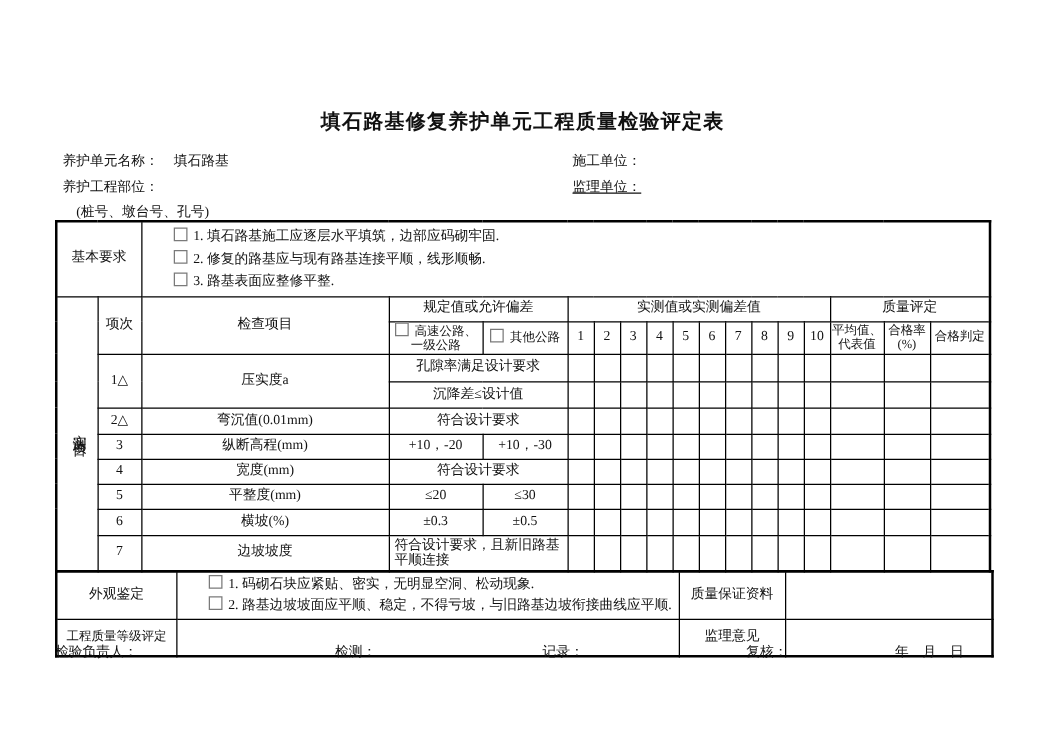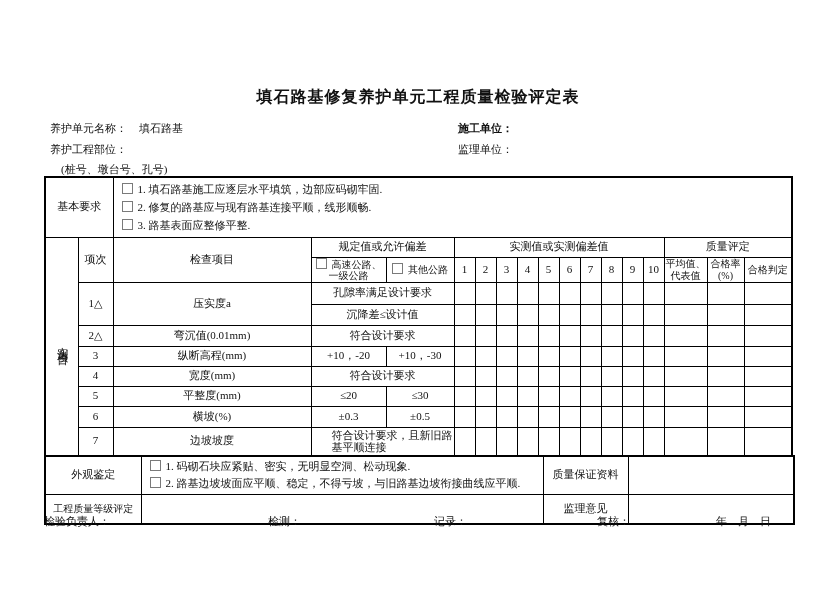--- a/index.html
+++ b/index.html
@@ -10,50 +10,50 @@
          font-family:"Liberation Sans","DejaVu Sans",sans-serif;
          font-weight:bold;font-size:16px;letter-spacing:1px;}
   .info{position:absolute;font-size:11px;white-space:nowrap;}
   .info .val{margin-left:12px;}
   .tables{position:absolute;left:44px;top:176px;width:749px;}
   table{border-collapse:collapse;table-layout:fixed;width:749px;}
   table.main{border:2px solid #000;}
   table.bottom{border:2px solid #000;margin-top:-2px;font-family:Liberation Serif, serif;}
   td{border:1px solid #000;font-size:11px;text-align:center;vertical-align:middle;
      padding:0 1px;overflow:hidden;line-height:1.25;}
-  td.left{text-align:left;padding-left:8px;}
+  td.left{text-align:left;padding-left:25px;}
   .cb{display:inline-block;width:9px;height:9px;border:1px solid #7a7a7a;
       background:#fff;margin-right:5px;vertical-align:-1px;}
   .cb-line{white-space:nowrap;line-height:18px;}
   .cb-line.tight{line-height:17px;}
   .vert{display:inline-block;writing-mode:vertical-rl;text-orientation:upright;
         letter-spacing:3px;font-size:11px;}
   .small{font-size:10px;line-height:1.15;}
-  td.specL{text-align:left;padding-left:20px;line-height:1.15;}
+  td.specL{text-align:left;padding-left:4px;line-height:1.15;}
   .sig{position:absolute;left:44px;top:514px;width:760px;height:16px;font-size:11px;}
   .sig span{position:absolute;white-space:nowrap;}
   .note{position:absolute;left:46px;top:541px;font-size:11px;white-space:nowrap;}
 </style>
 </head>
 <body>
 
 <div class="page">
 
   <div class="title">填石路基修复养护单元工程质量检验评定表</div>
 
   <div class="info" style="left:50px;top:121px;">
     <span>养护单元名称：</span><span class="val">填石路基</span>
   </div>
-  <div class="info" style="left:458px;top:121px;font-weight:bold;">
+  <div class="info" style="left:458px;top:121px;">
     <span>施工单位：</span>
   </div>
   <div class="info" style="left:50px;top:142px;">
     <span>养护工程部位：</span>
   </div>
-  <div class="info" style="left:458px;top:142px;">
+  <div class="info" style="left:458px;top:142px;text-decoration:underline;">
     <span>监理单位：</span>
   </div>
   <div class="info" style="left:46px;top:162px;margin-left:15px;">(桩号、墩台号、孔号)</div>
 
   <div class="tables">
 
     <table class="main">
       <colgroup>
         <col style="width:33px">
           <col style="width:35px">

